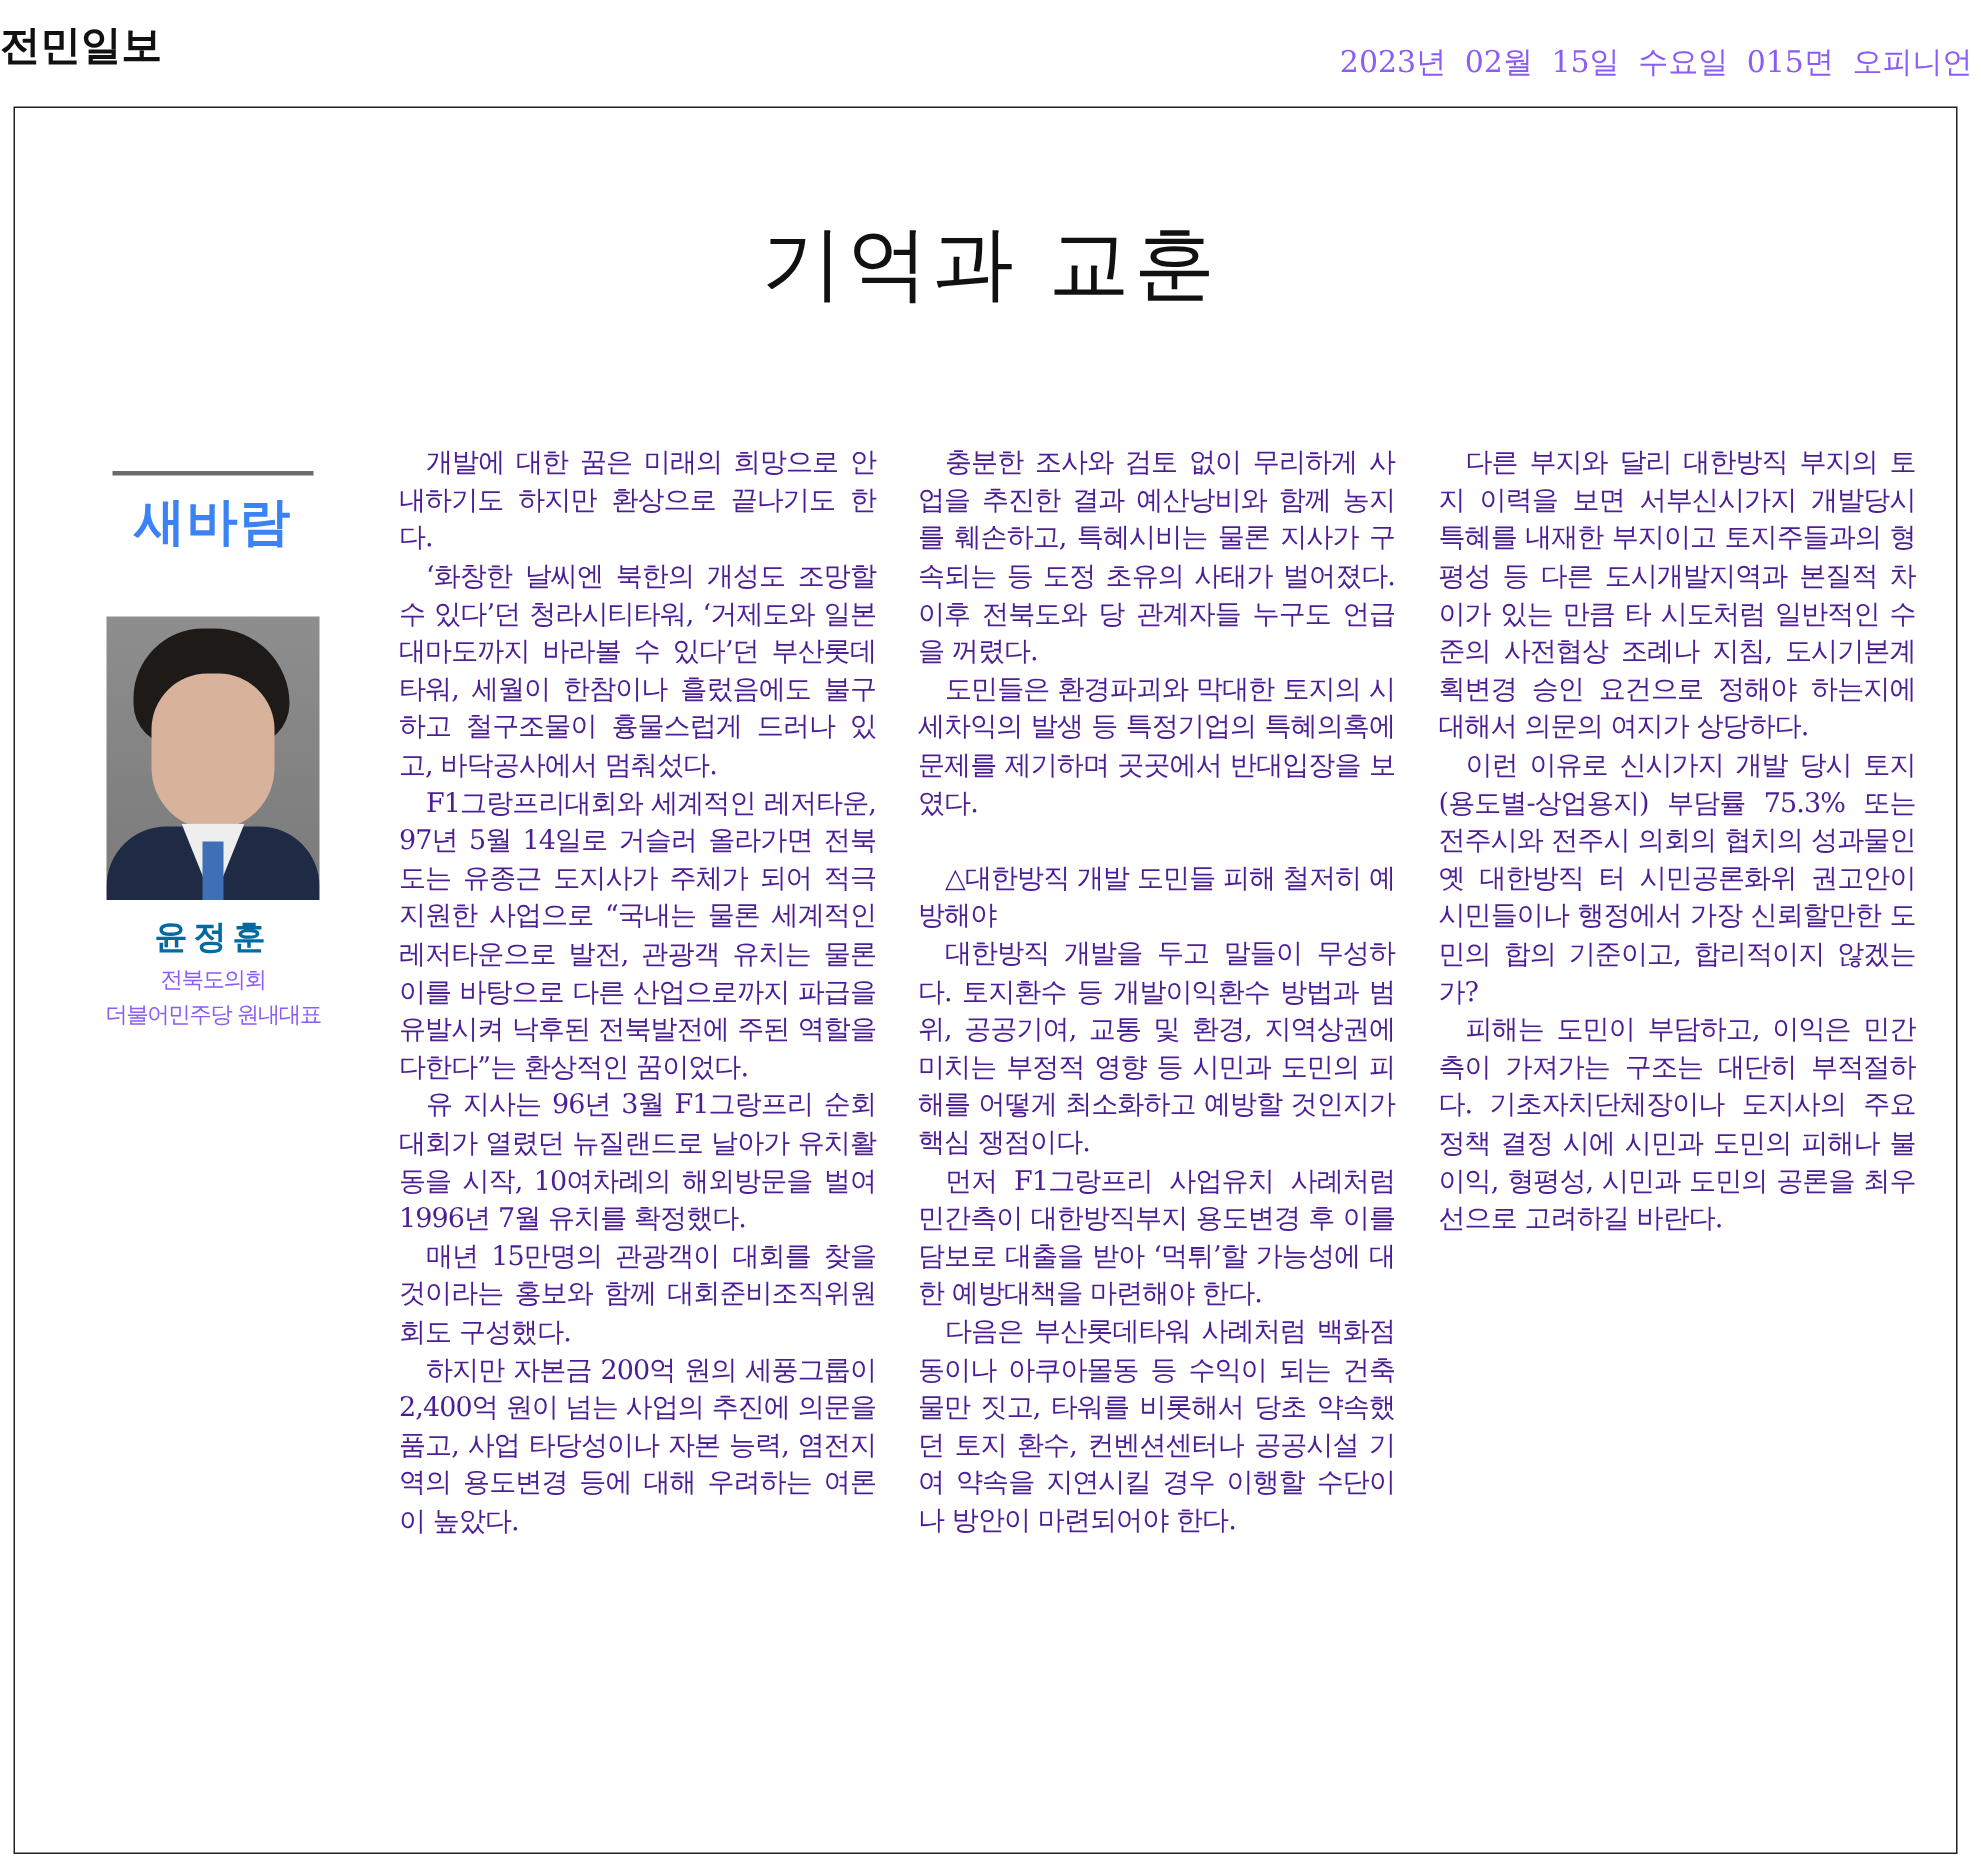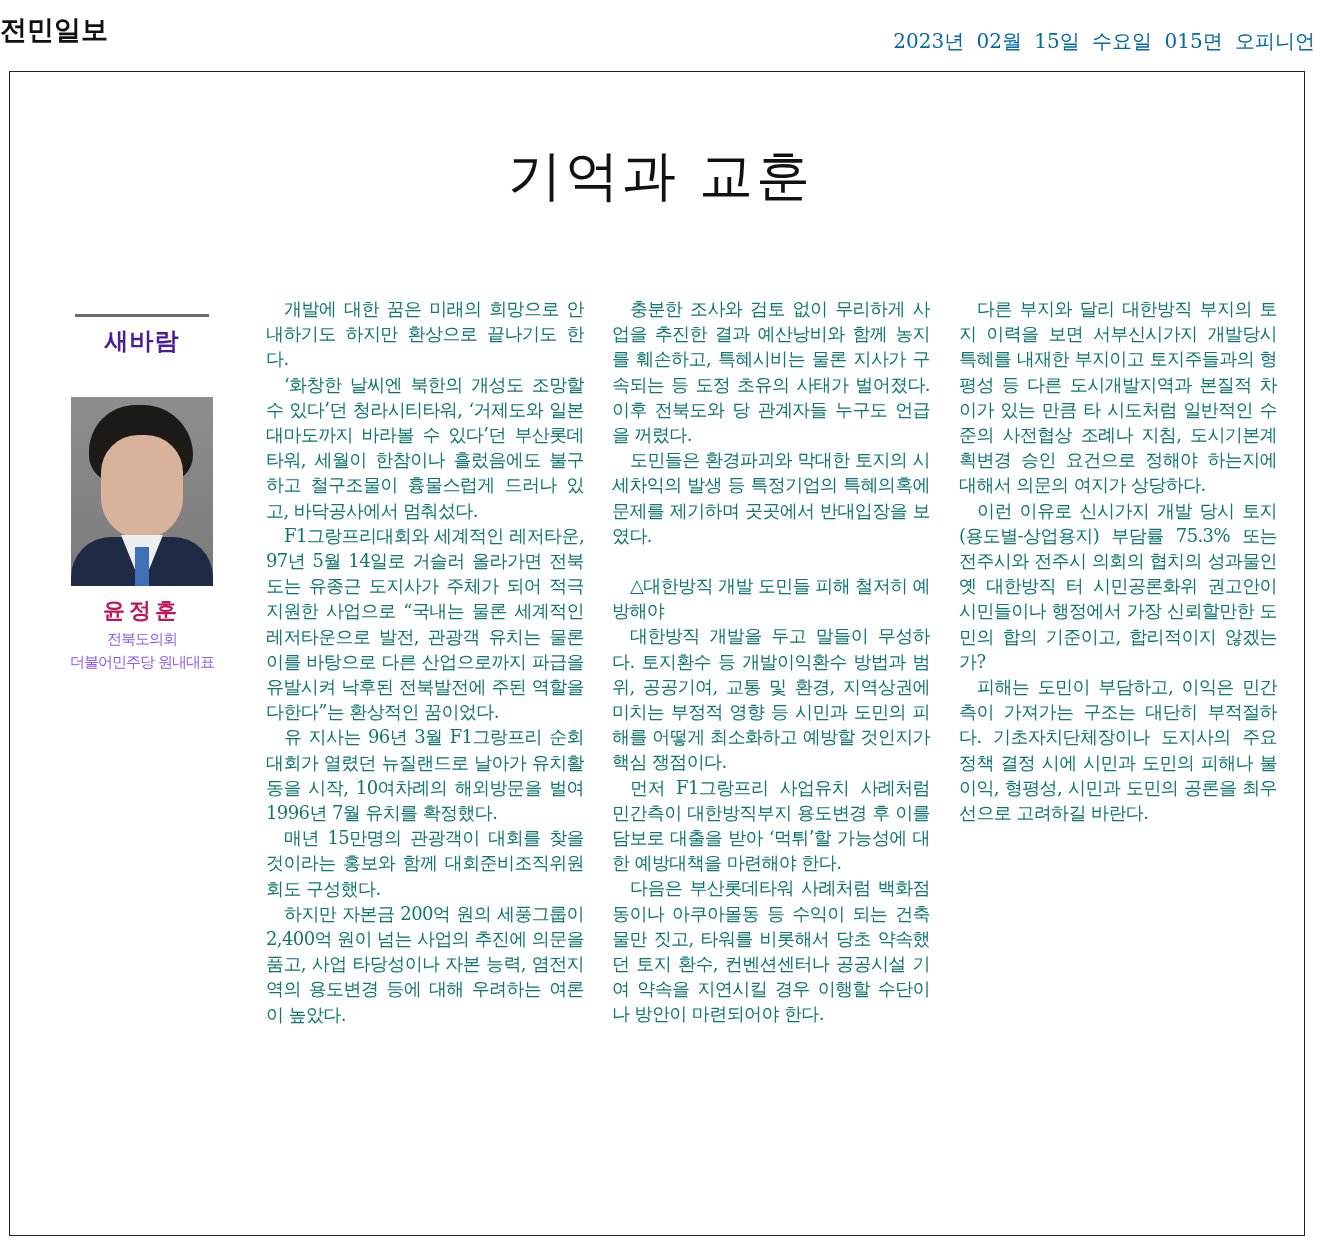--- a/index.html
+++ b/index.html
@@ -9,40 +9,40 @@
     color: #1a1a1a;
   }
   .masthead {
     position: absolute; left: 0; top: 12px;
     font-family: "DejaVu Sans", "Liberation Sans", sans-serif;
     font-weight: bold; font-size: 27px; letter-spacing: 0px; color: #111;
   }
   .dateline {
     position: absolute; right: 6px; top: 28px;
     font-family: "DejaVu Serif", "Liberation Serif", serif;
-    font-size: 20px; color: #0369a1; letter-spacing: 0px; word-spacing: 6px;
+    font-size: 20px; color: #8b5cf6; letter-spacing: 0px; word-spacing: 6px;
   }
   .frame {
     position: absolute; left: 9px; top: 71px; width: 1296px; height: 1165px;
     border: 1.5px solid #222; box-sizing: border-box;
   }
   .headline {
     position: absolute; left: 0; width: 1321px; top: 140px; text-align: center;
     font-family: "DejaVu Serif", "Liberation Serif", serif;
     font-weight: normal; font-size: 54px; letter-spacing: 3px; color: #111;
   }
   .sidebar {
     position: absolute; left: 62px; top: 300px; width: 160px; text-align: center;
   }
   .column-rule {
     width: 134px; height: 3px; background: #6b6b6b; margin: 14px auto 0 auto;
   }
   .column-name {
     font-family: Liberation Serif, serif;
-    font-weight: bold; font-size: 24px; color: #4c1d95; margin-top: 8px; letter-spacing: 1px;
+    font-weight: bold; font-size: 34px; color: #3b82f6; margin-top: 8px; letter-spacing: 1px;
   }
   .photo {
     width: 142px; height: 189px; margin: 40px auto 0 auto; position: relative;
     background: linear-gradient(180deg, #8e8e8e 0%, #7a7a7a 100%);
     overflow: hidden;
   }
   .photo .hair {
     position: absolute; left: 18px; top: 8px; width: 104px; height: 78px;
     background: #1d1a18; border-radius: 50px 54px 30px 30px;
   }
@@ -57,30 +57,30 @@
   .photo .shirt {
     position: absolute; left: 50px; top: 138px; width: 42px; height: 52px;
     background: #eeeeee; clip-path: polygon(0 0, 100% 0, 50% 100%);
   }
   .photo .tie {
     position: absolute; left: 64px; top: 150px; width: 14px; height: 40px;
     background: #3f6fb5;
   }
   .author-name {
     font-family: "DejaVu Sans", "Liberation Sans", sans-serif;
-    font-weight: bold; font-size: 22px; margin-top: 10px; letter-spacing: 4px; color: #be185d;
+    font-weight: bold; font-size: 22px; margin-top: 10px; letter-spacing: 4px; color: #0369a1;
   }
   .author-org, .author-role {
     font-family: "DejaVu Sans", "Liberation Sans", sans-serif;
     font-size: 15px; color: #8b5cf6; margin-top: 4px; letter-spacing: -1px;
   }
   .col {
     position: absolute; top: 296px; width: 318px;
     font-size: 18px; line-height: 25.2px; letter-spacing: -0.6px;
-    text-align: justify; color: #0f766e;
+    text-align: justify; color: #4c1d95;
   }
   .col p { margin: 0; text-indent: 18px; }
   .col p.subhead { margin-top: 25px; }
   .col1 { left: 266px; }
   .col2 { left: 612px; }
   .col3 { left: 959px; }
 </style>
 </head>
 <body>
 

